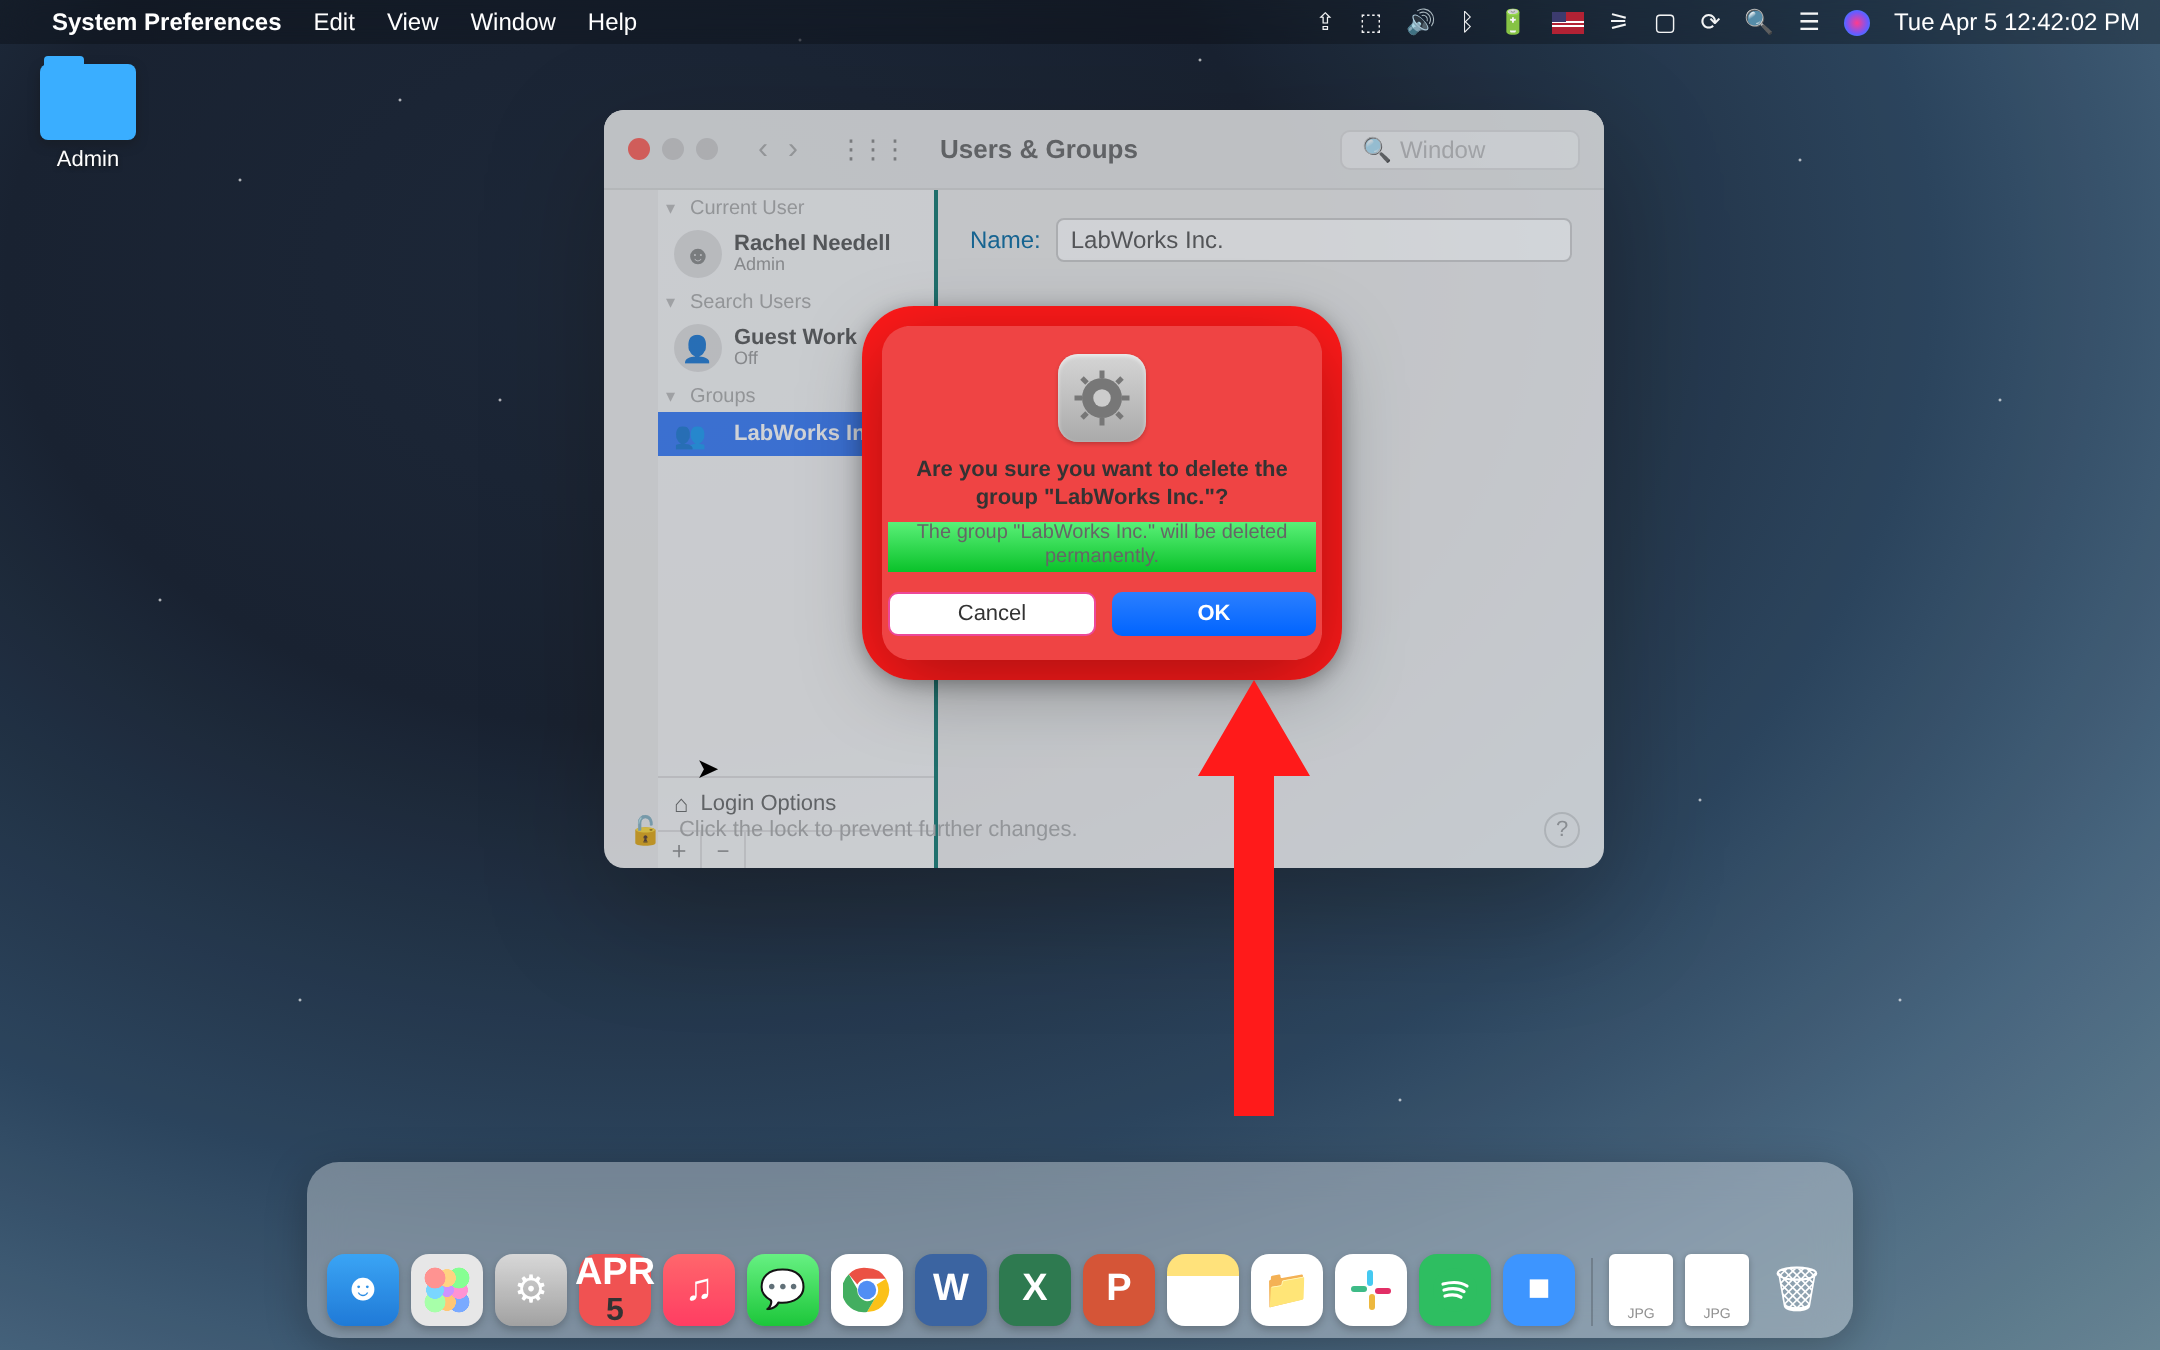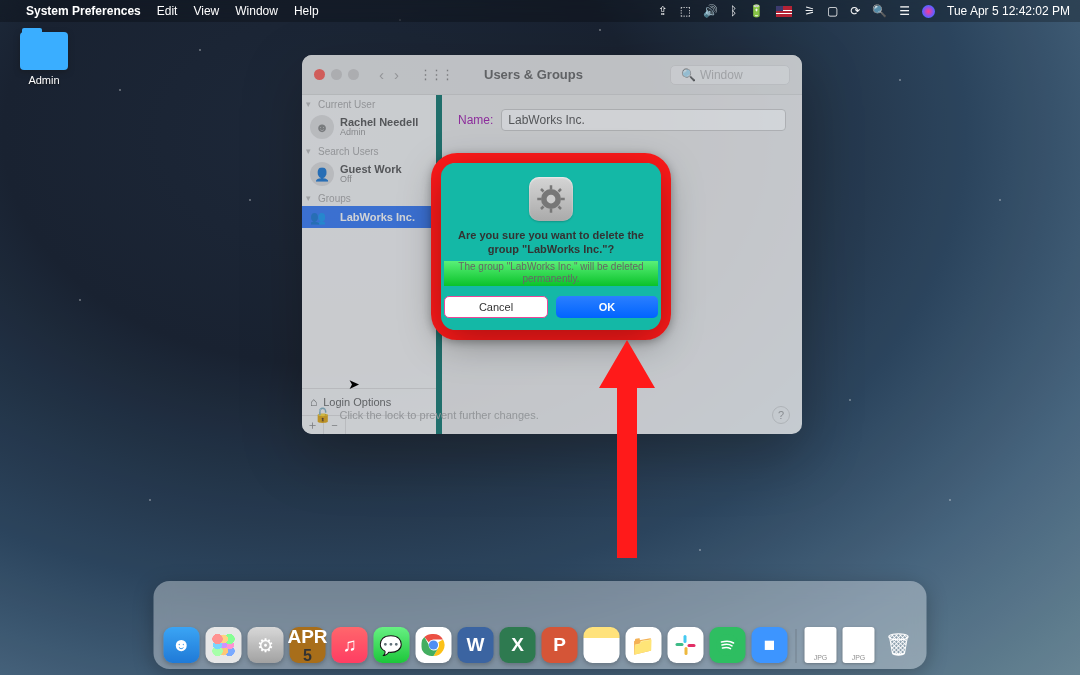--- a/index.html
+++ b/index.html
@@ -66,51 +66,51 @@
       z-index:40;
     }
     .window.dimmed { opacity:.8; }
     .titlebar { height:40px; background:#e6e6e6; display:flex; align-items:center; padding:0 12px; gap:8px; border-bottom:1px solid #d8d8d8; }
     .traffic { display:flex; gap:6px; }
     .traffic span { width:11px; height:11px; border-radius:50%; display:inline-block; background:#ccc; }
     .traffic .r { background:#ff5f57; }
     .nav { display:flex; gap:2px; margin-left:8px; color:#aaa; font-size:15px; }
     .nav span { padding:0 4px; }
     .gridicon { margin-left:8px; color:#888; letter-spacing:-2px; }
-    .titlebar .title { font-weight:600; color:#666; margin-left:24px; font-size:13px; }
+    .titlebar .title { font-weight:600; color:#666; margin-left:10px; font-size:13px; }
     .search { margin-left:auto; background:#f3f3f3; border:1px solid #ddd; border-radius:5px; padding:2px 10px; width:120px; color:#bbb; font-size:12px; display:flex; align-items:center; gap:4px; }
 
     .body { flex:1; display:flex; }
-    .sidebar { width:140px; background:#f5f5f5; border-right:6px solid #0f766e; display:flex; flex-direction:column; }
+    .sidebar { width:140px; background:#f5f5f5; border-right:2px solid #0f766e; display:flex; flex-direction:column;margin-left:27px; }
     .section-lbl { font-size:10px; color:#aaa; padding:4px 8px 2px 16px; position:relative; }
     .section-lbl::before { content:"▾"; position:absolute; left:4px; font-size:9px; color:#bbb; }
     .user-row { display:flex; align-items:center; gap:6px; padding:3px 8px; }
     .user-row .avatar { width:24px; height:24px; border-radius:50%; background:#ddd; display:flex; align-items:center; justify-content:center; font-size:13px;color:#888;}
     .user-row .info { line-height:1.1; }
     .user-row .nm { font-size:11px; color:#555;font-weight:bold; }
     .user-row .sub { font-size:9px; color:#999; }
     .user-row.selected { background:#3478f6; color:#fff; }
     .user-row.selected .nm,.user-row.selected .sub{color:#fff;}
     .user-row .grp-avatar { width:24px; height:16px; background:none; display:flex; align-items:center; color:#fff; font-size:13px;}
     .login-options { border-top:1px solid #ddd; padding:6px 8px; display:flex; align-items:center; gap:6px; font-size:11px; color:#666; margin-top:auto; }
     .login-options .home { font-size:12px; }
     .plusminus { display:flex; border-top:1px solid #ddd; }
     .plusminus span { width:22px; height:18px; display:flex; align-items:center; justify-content:center; font-size:12px; color:#888; border-right:1px solid #ddd; }
     .content { flex:1; padding:14px 16px; position:relative; }
     .name-row { display:flex; align-items:center; gap:8px; margin-top:0; }
-    .name-row label { font-size:12px; color:#a21caf; }
+    .name-row label { font-size:12px; color:#0369a1; }
     .name-row input { flex:1; height:22px; border:1px solid #ccc; border-radius:4px; padding:0 6px; font-size:12px; background:#fff; color:#555;}
     .lockrow { position:absolute; left:12px; bottom:10px; right:12px; display:flex; align-items:center; gap:8px; font-size:11px; color:#aaa; }
     .lockrow .lock { font-size:14px;color:#caa04a;}
     .lockrow .help { margin-left:auto; width:18px; height:18px; border-radius:50%; border:1px solid #ccc; display:flex; align-items:center; justify-content:center; color:#999; }
 
     
     .dialog-wrap { position:absolute; left:441px; top:163px; width:220px; z-index:200; }
     .red-ring { position:absolute; inset:-10px; border:10px solid #ff1a1a; border-radius:26px; box-shadow:0 2px 10px rgba(0,0,0,.3); }
-    .dialog { position:relative; background:#14b8a6; border-radius:14px; padding:14px 3px 12px; text-align:center; color:#333; box-shadow:0 10px 40px rgba(0,0,0,.35); font-size:11px;}
+    .dialog { position:relative; background:#ef4444; border-radius:14px; padding:14px 3px 12px; text-align:center; color:#333; box-shadow:0 10px 40px rgba(0,0,0,.35); font-size:11px;}
     .dialog .appicon { width:44px; height:44px; margin:0 auto 8px; border-radius:10px; background:linear-gradient(#d5d5d5,#aaa); display:flex; align-items:center; justify-content:center; font-size:30px; box-shadow:inset 0 1px 2px rgba(255,255,255,.6),0 1px 2px rgba(0,0,0,.2); }
     .dialog .appicon svg { width:30px; height:30px; }
     .dialog .strong { font-weight:600; font-size:11px; margin-bottom:4px; line-height:1.25; }
     .dialog .msg { font-size:10px; color:#666; margin-bottom:10px; line-height:1.25;}
     .dialog .btns { display:flex; gap:8px; }
     .dialog .btn { flex:1; height:22px; border-radius:5px; font-size:11px; display:flex; align-items:center; justify-content:center; }
     .dialog .btn.cancel { background:#fff; border:1px solid #ec4899; color:#333; }
     .dialog .btn.ok { background:linear-gradient(#2b7fff,#0064ff); color:#fff; font-weight:700;}
     .red-arrow { position:absolute; left:597px; top:340px; z-index:201; }
 
@@ -128,21 +128,21 @@
       radial-gradient(circle at 25% 25%, #ff8a88 20%, transparent 21%),
       radial-gradient(circle at 50% 25%, #ffd078 20%, transparent 21%),
       radial-gradient(circle at 75% 25%, #7cff8a 20%, transparent 21%),
       radial-gradient(circle at 25% 50%, #6fd3ff 20%, transparent 21%),
       radial-gradient(circle at 50% 50%, #c98aff 20%, transparent 21%),
       radial-gradient(circle at 75% 50%, #ff8ad0 20%, transparent 21%),
       radial-gradient(circle at 25% 75%, #a0ffa2 20%, transparent 21%),
       radial-gradient(circle at 50% 75%, #ffc36b 20%, transparent 21%),
       radial-gradient(circle at 75% 75%, #6fa3ff 20%, transparent 21%);}
     .sysset  { background:linear-gradient(#d5d5d5,#9a9a9a); }
-    .cal     { background:#a16207; color:#ff3b30; flex-direction:column; font-size:8px; font-weight:600;margin-top:40px;}
+    .cal     { background:#ef4444; color:#ff3b30; flex-direction:column; font-size:8px; font-weight:600;margin-top:40px;}
     .cal .num{font-size:16px; color:#222; line-height:1; }
     .music   { background:linear-gradient(#ff5a60,#ff2d55); }
     .msg     { background:linear-gradient(#5af078,#0ac22a); }
     .chrome  { background:#fff; }
     .word    { background:#2b579a; color:#fff; font-weight:600;}
     .excel   { background:#1d6f42; color:#fff; font-weight:600;}
     .ppt     { background:#d24726; color:#fff; font-weight:600;}
     .notes   { background:linear-gradient(#ffe070 30%,#fff 30%); }
     .files   { background:#fff; }
     .slack   { background:#fff; }

